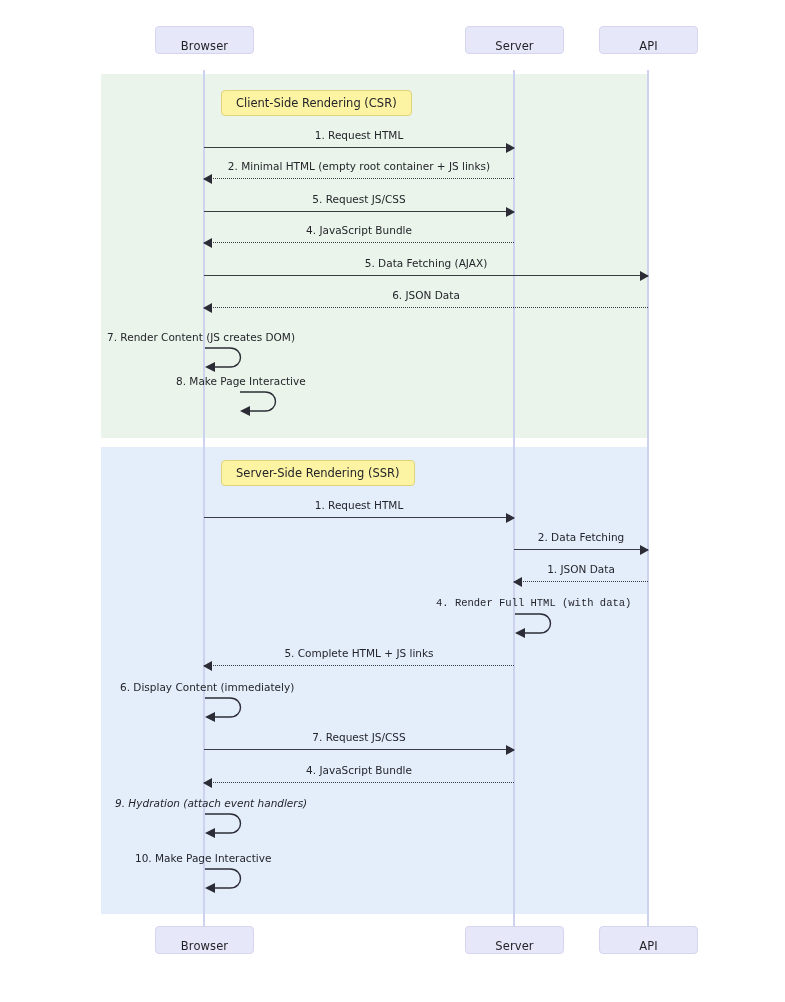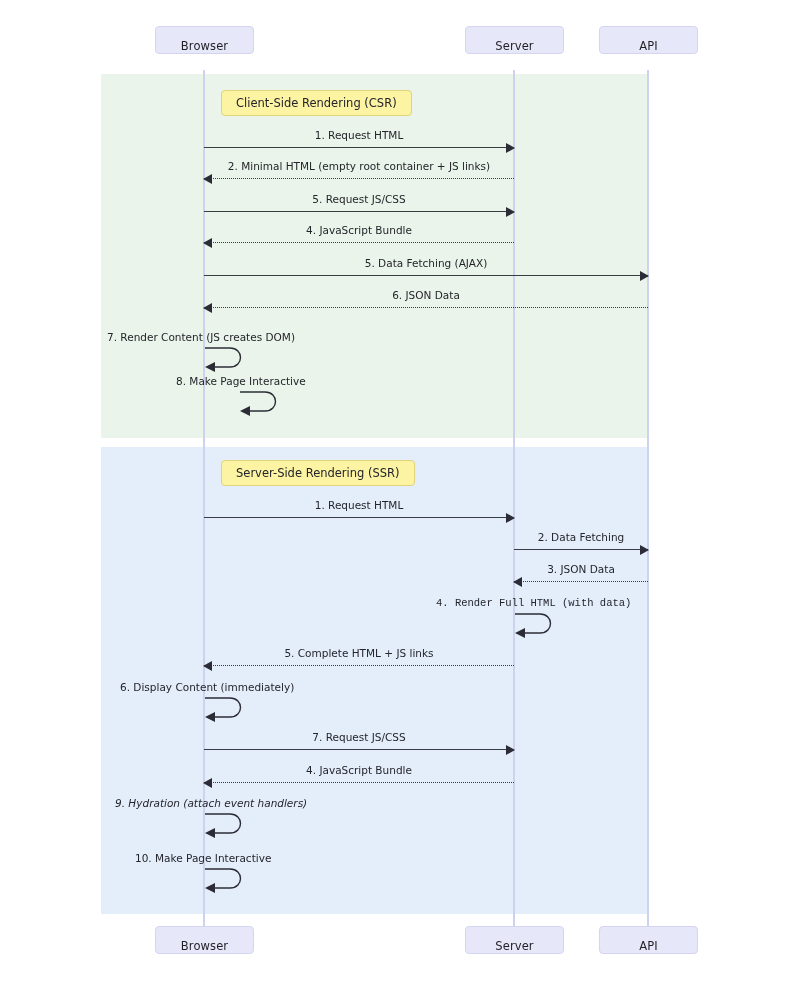--- a/index.html
+++ b/index.html
@@ -234,21 +234,21 @@
 
   <div class="msg to-right" style="left:514px; top:549px; width:134px;">
     <div class="line"></div>
     <div class="head"></div>
     <div class="label">2. Data Fetching</div>
   </div>
 
   <div class="msg to-left dotted" style="left:514px; top:581px; width:134px;">
     <div class="line"></div>
     <div class="head"></div>
-    <div class="label">3. JSON Data</div>
+    <div class="label">1. JSON Data</div>
   </div>
 
   <div class="selfmsg" style="left:514px; top:612px;font-family:Liberation Mono, monospace;">
     <div class="label" style="left:0px; transform:translateX(-78px);">4. Render Full HTML (with data)</div>
     <svg width="46" height="26" viewBox="0 0 46 26">
       <path d="M1 2 L26 2 C40 2 40 21 26 21 L9 21" fill="none" stroke="#2c2c36" stroke-width="1.4"></path>
       <polygon points="11,16 1,21 11,26" fill="#2c2c36"></polygon>
     </svg>
   </div>
 

